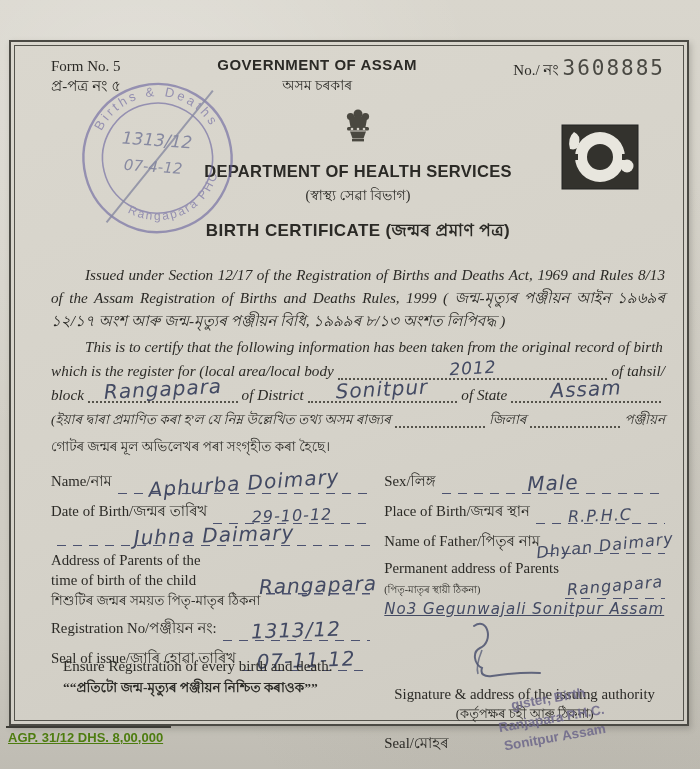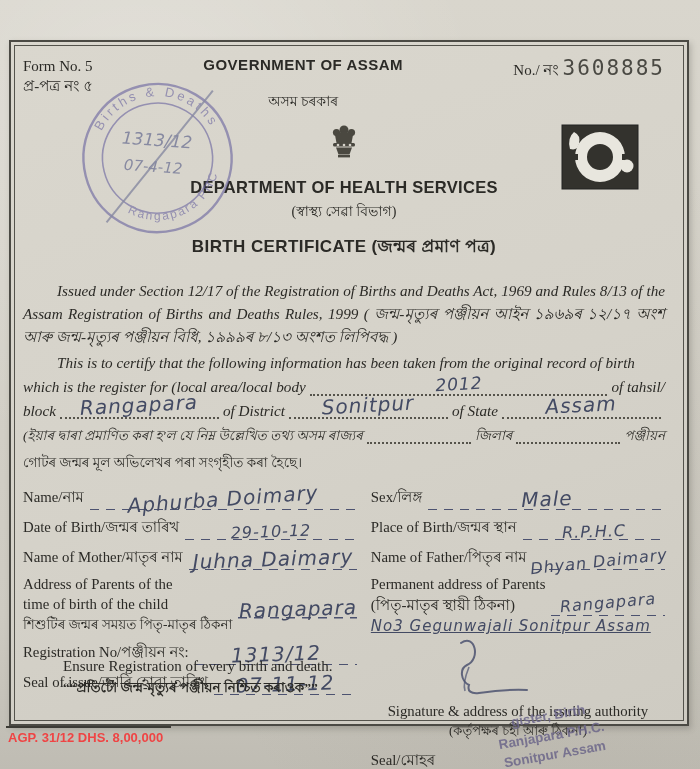--- a/index.html
+++ b/index.html
@@ -11,26 +11,26 @@
       linear-gradient(180deg,#d9d6cd 0%,#d3d0c7 45%,#cdcac1 80%,#bfbcb3 100%);
     font-family:"Liberation Serif", serif;
     color:#2b2a26;
   }
   .frame{
     position:absolute;left:9px;right:11px;top:40px;height:676px;
     border:2px solid #4b4a44;padding:3px;
     box-shadow:2px 3px 6px rgba(60,58,50,.25);
     background:linear-gradient(160deg,#dad7ce 0%,#d5d2c9 55%,#cecbc2 100%);
   }
-  .inner{border:1px solid #54534c;height:100%;position:relative;padding:10px 18px 0 8px;box-sizing:border-box;}
+  .inner{border:1px solid #54534c;height:100%;position:relative;padding:10px 18px 0 36px;box-sizing:border-box;}
   .topbar{display:flex;justify-content:space-between;align-items:flex-start;}
   .formno{font-size:15px;line-height:1.35;}
   .center-head{text-align:center;flex:1;}
   .gov{font-family:"Liberation Sans",sans-serif;font-weight:bold;font-size:15px;letter-spacing:.5px;}
-  .gov-as{font-size:14px;margin-top:17px;}
+  .gov-as{font-size:14px;margin-top:1px;}
   .serial{font-size:15px;white-space:nowrap;}
   .serial b{font-family:"DejaVu Sans Mono",monospace;font-size:21px;font-weight:normal;letter-spacing:2px;color:#4a4943;}
   .emblem-wrap{text-align:center;margin-top:6px;}
   .dept{font-family:"Liberation Sans",sans-serif;font-weight:bold;font-size:16.5px;text-align:center;margin-top:8px;letter-spacing:.3px;}
   .dept-as{text-align:center;font-size:14px;margin-top:3px;}
   .cert-title{font-family:"Liberation Sans",sans-serif;font-weight:bold;font-size:17px;text-align:center;margin-top:9px;letter-spacing:.4px;}
   .para{font-style:italic;font-size:15.2px;line-height:1.5;margin-top:19px;text-align:justify;}
   .para .indent{display:inline-block;width:34px;}
   .certline{display:flex;align-items:flex-end;font-style:italic;font-size:15.2px;line-height:1.55;white-space:nowrap;}
   .slot{flex:1;position:relative;border-bottom:2px dotted #55534b;margin:0 4px 3px 4px;height:16px;}
@@ -47,22 +47,22 @@
   .fval .hw{position:absolute;left:50%;bottom:-1px;transform:translateX(-50%) rotate(-2deg);font-size:16px;white-space:nowrap;}
   .big-hw{font-size:20px !important;}
   .multilabel{line-height:1.35;}
   .sig-svg{display:block;margin:2px 0 0 60px;}
   .sig-cap{font-size:14.8px;text-align:center;margin-top:0px;}
   .sig-cap-as{font-size:13px;text-align:center;margin-top:1px;}
   .seal-row{font-size:14.8px;margin-top:6px;}
   .bottom-note{position:absolute;left:22px;bottom:22px;font-size:15px;line-height:1.5;margin-left:26px;}
   .quote{font-size:13.5px;font-weight:bold;}
   .agp{position:absolute;left:6px;top:726px;font-family:"Liberation Sans",sans-serif;
-       font-weight:bold;font-size:13px;color:#ef4444;border-top:2px solid #3c3b35;padding:2px 8px 0 2px;
-       }
+       font-weight:bold;font-size:13px;color:#4d7c0f;border-top:2px solid #3c3b35;padding:2px 8px 0 2px;
+       text-decoration:underline;}
   .round-stamp{position:absolute;left:48px;top:22px;transform:rotate(-14deg);opacity:.62;}
   .seal-stamp{
     position:absolute;right:60px;bottom:8px;transform:rotate(-10deg);
     font-family:"Liberation Sans",sans-serif;font-weight:bold;font-size:13.5px;
     color:rgba(108,102,138,.85);line-height:1.45;text-align:center;white-space:nowrap;
   }
   .dhs-logo{position:absolute;right:44px;top:78px;}
   .noselect{user-select:none;}
 </style>
 </head>
@@ -152,21 +152,20 @@
               <span class="hw big-hw" style="transform:translateX(-50%) rotate(-4deg);">Aphurba Doimary</span>
             </span>
         </div>
         <div class="frow">
           <span class="flabel">Date of Birth/জন্মৰ তাৰিখ</span>
           <span class="fval">
               <span class="hw">29-10-12</span>
             </span>
         </div>
         <div class="frow">
-          <span class="flabel">Name of Mother/মাতৃৰ নাম</span>
           <span class="fval">
               <span class="hw big-hw">Juhna Daimary</span>
             </span>
         </div>
         <div class="frow">
           <span class="flabel multilabel">
             <span>Address of Parents of the</span><br>
             <span>time of birth of the child</span><br>
             <span style="font-size:13.5px;">শিশুটিৰ জন্মৰ সময়ত পিতৃ-মাতৃৰ ঠিকনা</span>
           </span>
@@ -203,21 +202,21 @@
         </div>
         <div class="frow">
           <span class="flabel">Name of Father/পিতৃৰ নাম</span>
           <span class="fval">
               <span class="hw" style="transform:translateX(-50%) rotate(-6deg);">Dhyan Daimary</span>
             </span>
         </div>
         <div class="frow">
           <span class="flabel multilabel">
             <span>Permanent address of Parents</span><br>
-            <span style="font-size:15px;">(পিতৃ-মাতৃৰ স্থায়ী ঠিকনা)</span>
+            <span style="font-size:10px;">(পিতৃ-মাতৃৰ স্থায়ী ঠিকনা)</span>
           </span>
           <span class="fval" style="height:30px;">
               <span class="hw" style="transform:translateX(-50%) rotate(-5deg);bottom:4px;">Rangapara</span>
             </span>
         </div>
         <div style="margin-top:-4px;">
           <span class="hw" style="font-size:15px;text-decoration:underline;">No3 Gegunwajali Sonitpur Assam</span>
         </div>
 
         <svg class="sig-svg" width="110" height="66" viewBox="0 0 110 66">

